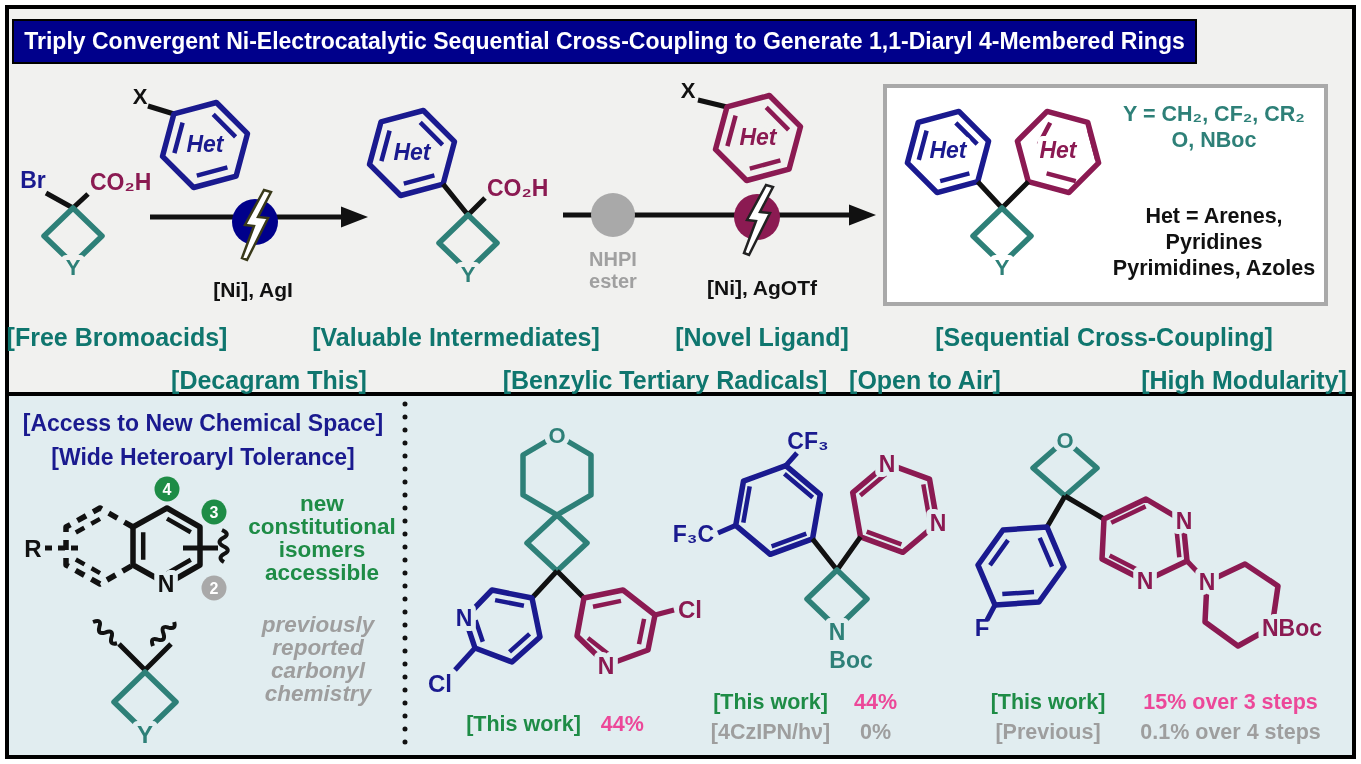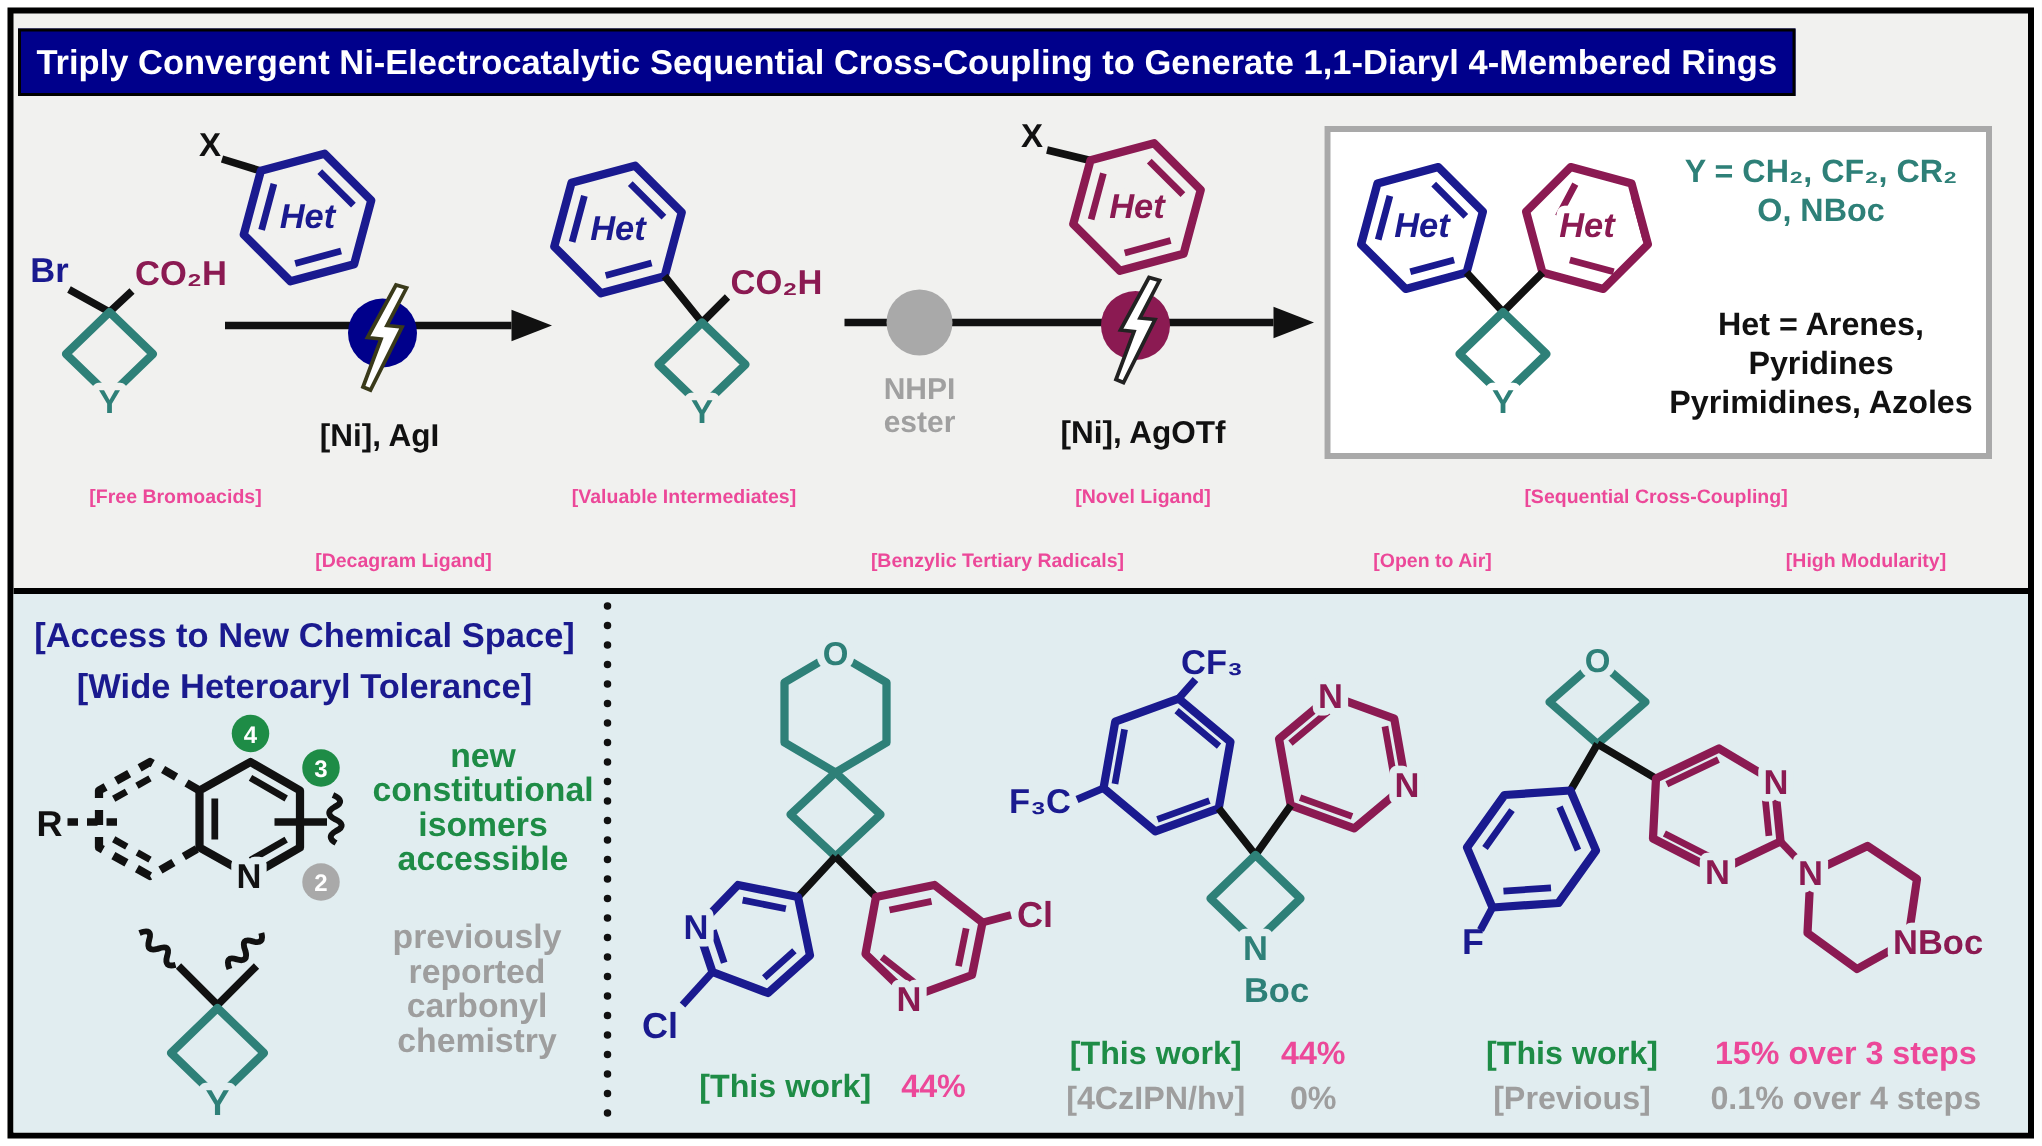--- a/index.html
+++ b/index.html
@@ -16,24 +16,24 @@
   .fnavy{fill:#1a1a8f}.fmaroon{fill:#8b1a52}.fteal{fill:#2e8078}.fblack{fill:#111}.fgray{fill:#a0a0a0}.fwhite{fill:#fff}
   .snavy{stroke:#1a1a8f}.smaroon{stroke:#8b1a52}.steal{stroke:#2e8078}.sblack{stroke:#111}
   .ring{fill:none;stroke-width:5.5;stroke-linejoin:round}
   .bond{fill:none;stroke-width:5;stroke-linejoin:round}
   .dbl{fill:none;stroke-width:4.5}
   .dash{stroke-dasharray:10 8}
   .halo-t{paint-order:stroke;stroke:#f1f1ef;stroke-width:10px;stroke-linejoin:round}
   .halo-b{paint-order:stroke;stroke:#e1edf0;stroke-width:10px;stroke-linejoin:round}
   .halo-w{paint-order:stroke;stroke:#ffffff;stroke-width:10px;stroke-linejoin:round}
   .txt{position:absolute;font-weight:700;white-space:nowrap;z-index:3;}
-  .tag{transform:translateX(-50%);color:#ec4899;font-size:13px;}
+  .tag{transform:translateX(-50%);color:#0f766e;font-size:25px;}
   .headline{transform:translateX(-50%);color:#1a1a8f;font-size:23px;}
   .greenblock{transform:translateX(-50%);color:#1e8c46;font-size:22.5px;line-height:23px;text-align:center;}
-  .grayblock{transform:translateX(-50%);color:#9e9e9e;font-size:22.5px;line-height:23px;text-align:center;}
+  .grayblock{transform:translateX(-50%);color:#9e9e9e;font-size:22.5px;line-height:23px;text-align:center;font-style:italic;}
   .legend-teal{color:#2e8078;font-size:21.5px;line-height:26px;text-align:center;width:300px;}
   .legend-black{color:#111;font-size:21.5px;line-height:26px;text-align:center;width:300px;}
   .exrow{display:flex;justify-content:center;gap:20px;font-size:21.5px;}
   .exgrid{display:grid;row-gap:5px;font-size:21.5px;}
   .exgrid span{text-align:center;}
   .g{color:#1e8c46}.k{color:#ec4899}.gy{color:#9e9e9e}
 </style>
 </head>
 <body>
 
@@ -205,23 +205,23 @@
   <div class="txt legend-black" style="left:1064px;top:203px;">
     <div>Het = Arenes,</div>
     <div>Pyridines</div>
     <div>Pyrimidines, Azoles</div>
   </div>
 
   <div class="txt tag" style="left:117px;top:323px;">[Free Bromoacids]</div>
   <div class="txt tag" style="left:456px;top:323px;">[Valuable Intermediates]</div>
   <div class="txt tag" style="left:762px;top:323px;">[Novel Ligand]</div>
   <div class="txt tag" style="left:1104px;top:323px;">[Sequential Cross-Coupling]</div>
-  <div class="txt tag" style="left:269px;top:366px;">[Decagram Ligand]</div>
+  <div class="txt tag" style="left:269px;top:366px;">[Decagram This]</div>
   <div class="txt tag" style="left:621px;top:366px;margin-left:44px;">[Benzylic Tertiary Radicals]</div>
-  <div class="txt tag" style="left:955px;top:366px;">[Open to Air]</div>
+  <div class="txt tag" style="left:925px;top:366px;">[Open to Air]</div>
   <div class="txt tag" style="left:1244px;top:366px;">[High Modularity]</div>
 
   <div class="txt headline" style="left:203px;top:410px;">[Access to New Chemical Space]</div>
   <div class="txt greenblock" style="left:322px;top:492px;">
     <div>new</div>
     <div>constitutional</div>
     <div>isomers</div>
     <div>accessible</div>
   </div>
 

